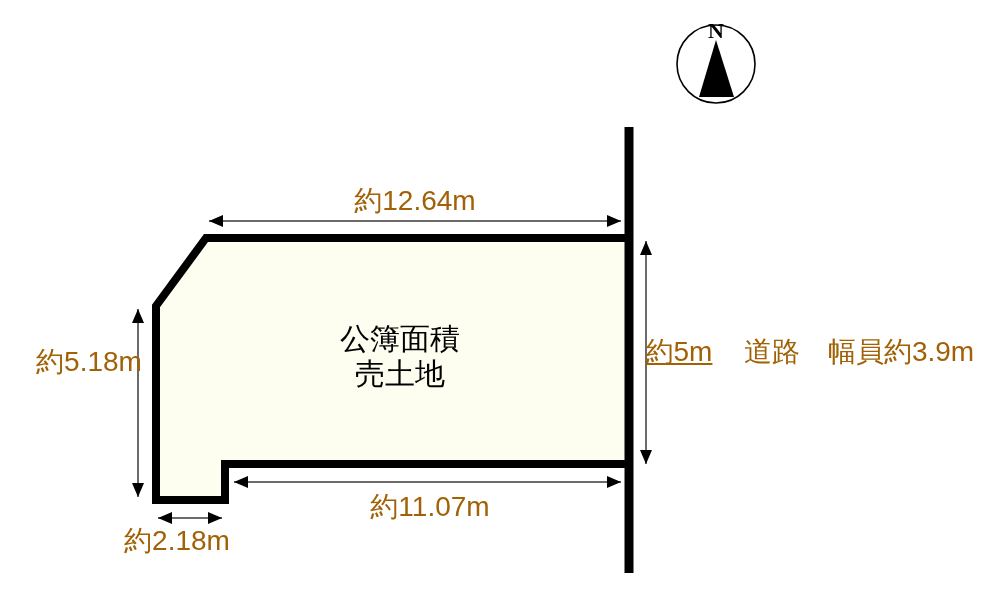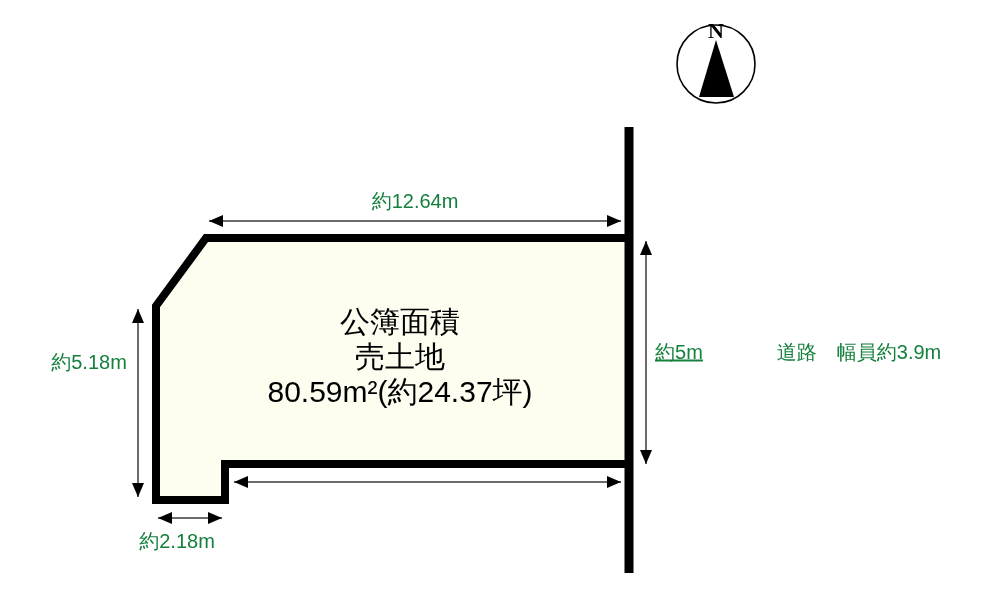--- a/index.html
+++ b/index.html
@@ -8,23 +8,23 @@
     width:1000px;height:603px;
     background:#ffffff;
     font-family:"Liberation Sans","DejaVu Sans",sans-serif;
     color:#000;
     overflow:hidden;
   }
   .canvas svg{position:absolute;left:0;top:0;}
   .lbl{
     position:absolute;
     transform:translate(-50%,-50%);
-    font-size:20px;
+    font-size:28px;
     white-space:nowrap;
-    color:#15803d;
+    color:#a16207;
   }
   #lbl-top{left:415px;top:201px;}
   #lbl-left{left:89px;top:362px;}
   #lbl-bottom{left:430px;top:507px;}
   #lbl-bottom-left{left:177px;top:541px;}
   #lbl-right{left:679px;top:352px;text-decoration:underline;}
   #lbl-road{left:859px;top:352px;}
   .parcel-text{
     position:absolute;
     left:400px;top:356px;
@@ -63,23 +63,23 @@
 
     <g>
       <circle cx="716" cy="64" r="39" fill="#ffffff" stroke="#000000" stroke-width="1.6"></circle>
       <polygon points="716,40 699,97 734,97" fill="#000000"></polygon>
       <text x="716" y="38" text-anchor="middle" font-family="Liberation Serif, DejaVu Serif, serif" font-size="22" font-weight="bold" fill="#000000">N</text>
     </g>
   </svg>
 
   <div class="lbl" id="lbl-top">約12.64m</div>
   <div class="lbl" id="lbl-left">約5.18m</div>
+  <div class="lbl" id="lbl-bottom">約11.07m</div>
   <div class="lbl" id="lbl-bottom-left">約2.18m</div>
   <div class="lbl" id="lbl-right">約5m</div>
   <div class="lbl" id="lbl-road">道路　幅員約3.9m</div>
 
   <div class="parcel-text">
     <div>公簿面積</div>
     <div>売土地</div>
-    <div>80.59m²(約24.37坪)</div>
   </div>
 
 </div>
 
 </body></html>

